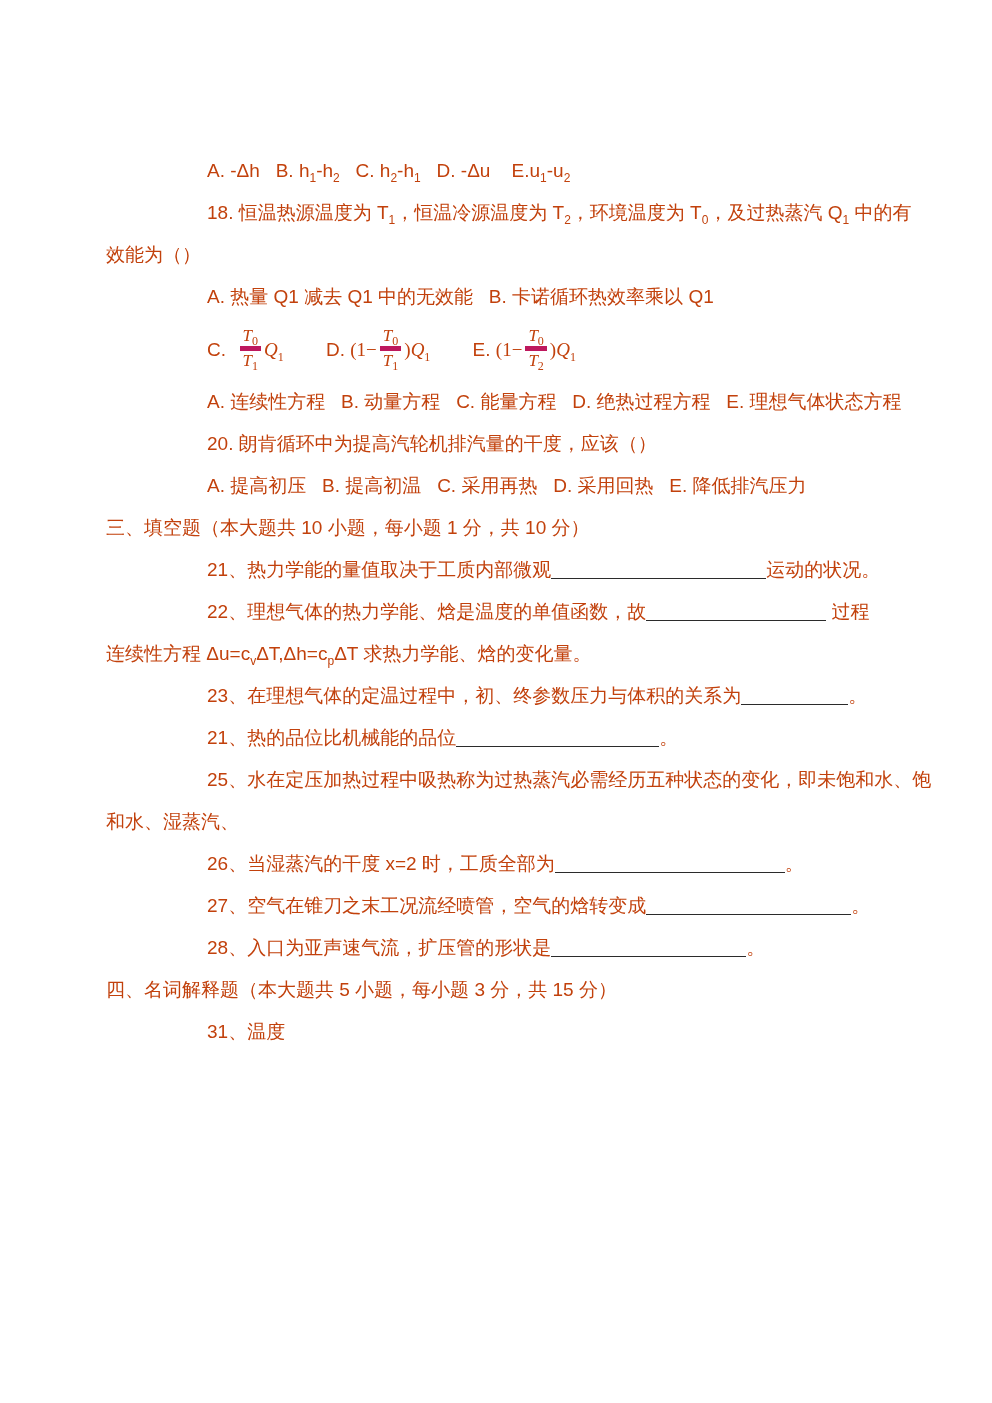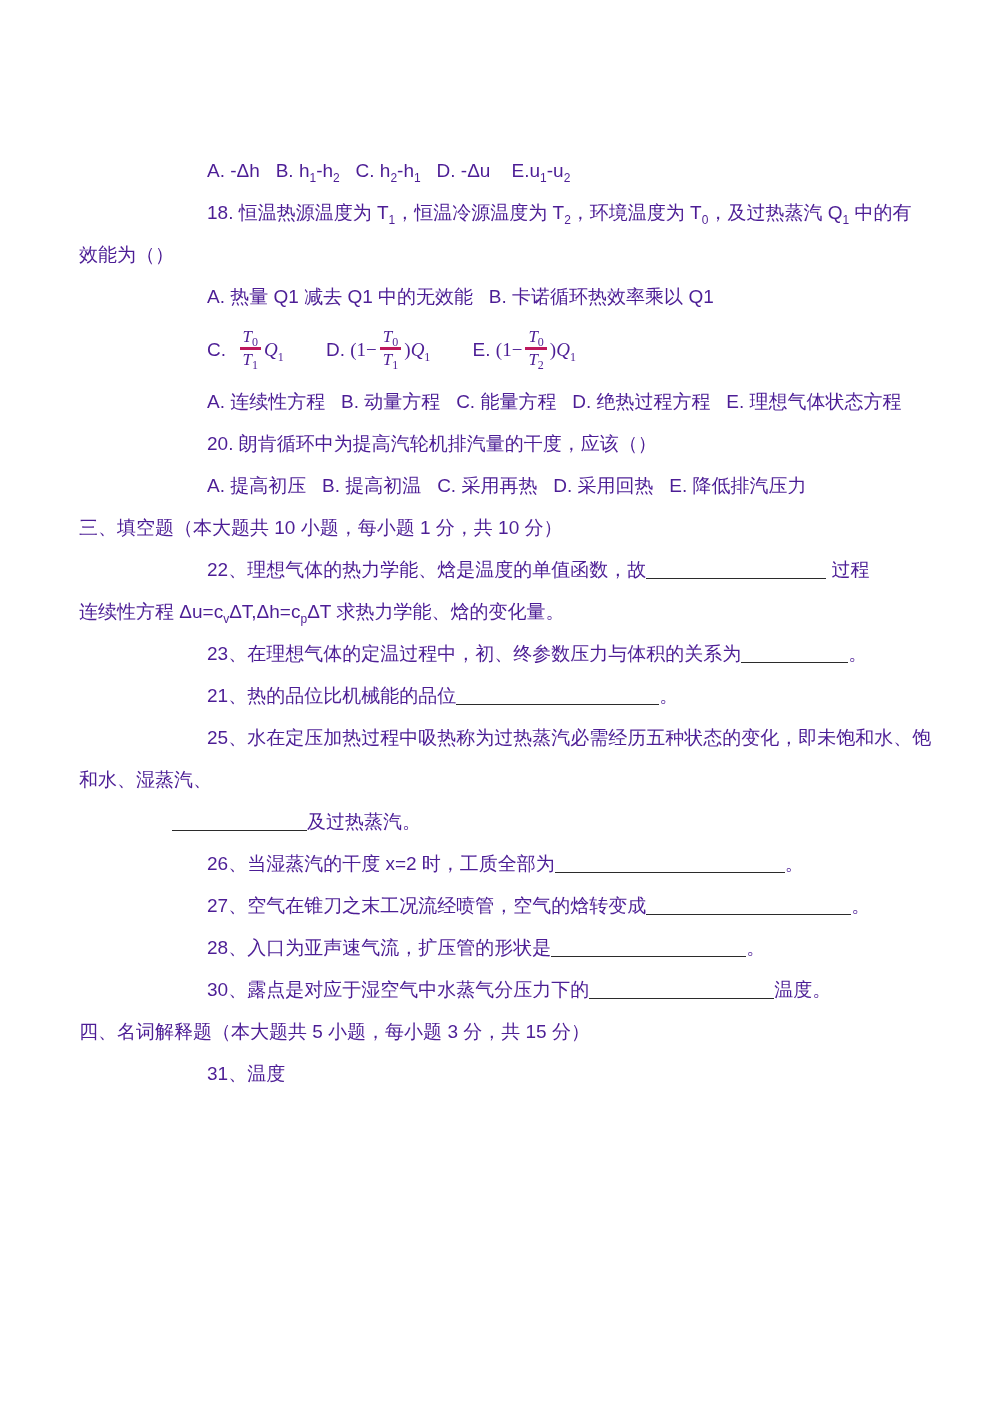--- a/index.html
+++ b/index.html
@@ -3,75 +3,74 @@
 <meta charset="utf-8">
 <style>
   html,body{margin:0;padding:0;background:#ffffff;}
   .page{
     position:relative;
     width:992px;
     height:1403px;
     background:#ffffff;
     overflow:hidden;
     font-family:"Liberation Sans",sans-serif;
-    color:#4c1d95;
+    color:#c2410c;
   }
   .doc{padding-top:150px;}
   .line{
     white-space:pre;
     font-size:19px;
     line-height:42px;
     height:42px;
   }
   .line.math{height:63px;line-height:63px;}
   .ml-i{margin-left:207px;}
-  .ml-l{margin-left:79px;}
+  .ml-l{margin-left:106px;}
   .ml-l2{margin-left:172px;}
   sub.seg-sub{font-size:12px;line-height:0;}
   .seg-blank{
     display:inline-block;
     height:0;
     border-bottom:1px solid #2b2b2b;
     vertical-align:-3px;
   }
   .seg-mt{font-family:"Liberation Serif",serif;font-size:19px;}
   .seg-mi{font-family:"Liberation Serif",serif;font-style:italic;font-size:19px;}
   sub.seg-msub{font-family:"Liberation Serif",serif;font-size:12px;line-height:0;}
   .seg-frac{
     display:inline-block;
     vertical-align:middle;
     text-align:center;
     margin:0 3px;
     transform:translateY(-2px);
   }
-  .seg-frac .n{display:block;border-bottom:3px solid #be185d;padding:0 3px;font-size:17px;line-height:20px;}
+  .seg-frac .n{display:block;border-bottom:5px solid #be185d;padding:0 3px;font-size:17px;line-height:20px;}
   .seg-frac .d{display:block;padding:0 3px;font-size:17px;line-height:20px;}
   .seg-frac .seg-mi,.seg-frac .seg-mt{font-size:17px;}
 </style>
 </head>
 <body>
 
 <div class="page">
   <div id="doc" class="doc">
       <div class="line ml-i"><span class="seg-text">A. -Δh   B. h</span><sub class="seg-sub">1</sub><span class="seg-text">-h</span><sub class="seg-sub">2</sub><span class="seg-text">   C. h</span><sub class="seg-sub">2</sub><span class="seg-text">-h</span><sub class="seg-sub">1</sub><span class="seg-text">   D. -Δu    E.u</span><sub class="seg-sub">1</sub><span class="seg-text">-u</span><sub class="seg-sub">2</sub></div>
       <div class="line ml-i"><span class="seg-text">18. 恒温热源温度为 T</span><sub class="seg-sub">1</sub><span class="seg-text">，恒温冷源温度为 T</span><sub class="seg-sub">2</sub><span class="seg-text">，环境温度为 T</span><sub class="seg-sub">0</sub><span class="seg-text">，及过热蒸汽 Q</span><sub class="seg-sub">1</sub><span class="seg-text"> 中的有</span></div>
       <div class="line ml-l"><span class="seg-text">效能为（）</span></div>
       <div class="line ml-i"><span class="seg-text">A. 热量 Q1 减去 Q1 中的无效能   B. 卡诺循环热效率乘以 Q1</span></div>
       <div class="line ml-i math"><span class="seg-text">C.  </span><span class="seg-frac"><span class="n"><span class="seg-mi">T</span><sub class="seg-msub">0</sub></span><span class="d"><span class="seg-mi">T</span><sub class="seg-msub">1</sub></span></span><span class="seg-mi">Q</span><sub class="seg-msub">1</sub><span class="seg-text">        D. </span><span class="seg-mt">(1−</span><span class="seg-frac"><span class="n"><span class="seg-mi">T</span><sub class="seg-msub">0</sub></span><span class="d"><span class="seg-mi">T</span><sub class="seg-msub">1</sub></span></span><span class="seg-mt">)</span><span class="seg-mi">Q</span><sub class="seg-msub">1</sub><span class="seg-text">        E. </span><span class="seg-mt">(1−</span><span class="seg-frac"><span class="n"><span class="seg-mi">T</span><sub class="seg-msub">0</sub></span><span class="d"><span class="seg-mi">T</span><sub class="seg-msub">2</sub></span></span><span class="seg-mt">)</span><span class="seg-mi">Q</span><sub class="seg-msub">1</sub></div>
       <div class="line ml-i"><span class="seg-text">A. 连续性方程   B. 动量方程   C. 能量方程   D. 绝热过程方程   E. 理想气体状态方程</span></div>
       <div class="line ml-i"><span class="seg-text">20. 朗肯循环中为提高汽轮机排汽量的干度，应该（）</span></div>
       <div class="line ml-i"><span class="seg-text">A. 提高初压   B. 提高初温   C. 采用再热   D. 采用回热   E. 降低排汽压力</span></div>
       <div class="line ml-l"><span class="seg-text">三、填空题（本大题共 10 小题，每小题 1 分，共 10 分）</span></div>
+      <div class="line ml-i"><span class="seg-text">21、热力学能的量值取决于工质内部微观</span><span class="seg-blank" style="width: 215px;"></span><span class="seg-text">运动的状况。</span></div>
       <div class="line ml-i"><span class="seg-text">22、理想气体的热力学能、焓是温度的单值函数，故</span><span class="seg-blank" style="width: 180px;"></span><span class="seg-text"> 过程</span></div>
       <div class="line ml-l"><span class="seg-text">连续性方程 Δu=c</span><sub class="seg-sub">v</sub><span class="seg-text">ΔT,Δh=c</span><sub class="seg-sub">p</sub><span class="seg-text">ΔT 求热力学能、焓的变化量。</span></div>
       <div class="line ml-i"><span class="seg-text">23、在理想气体的定温过程中，初、终参数压力与体积的关系为</span><span class="seg-blank" style="width: 107px;"></span><span class="seg-text">。</span></div>
       <div class="line ml-i"><span class="seg-text">21、热的品位比机械能的品位</span><span class="seg-blank" style="width: 203px;"></span><span class="seg-text">。</span></div>
       <div class="line ml-i"><span class="seg-text">25、水在定压加热过程中吸热称为过热蒸汽必需经历五种状态的变化，即未饱和水、饱</span></div>
       <div class="line ml-l"><span class="seg-text">和水、湿蒸汽、</span></div>
-      <div class="line ml-l2"><span class="seg-blank" style="width: 135px;"></span><span class="seg-text">及过热蒸汽。</span></div>
       <div class="line ml-i"><span class="seg-text">26、当湿蒸汽的干度 x=2 时，工质全部为</span><span class="seg-blank" style="width: 230px;"></span><span class="seg-text">。</span></div>
       <div class="line ml-i"><span class="seg-text">27、空气在锥刀之末工况流经喷管，空气的焓转变成</span><span class="seg-blank" style="width: 205px;"></span><span class="seg-text">。</span></div>
       <div class="line ml-i"><span class="seg-text">28、入口为亚声速气流，扩压管的形状是</span><span class="seg-blank" style="width: 195px;"></span><span class="seg-text">。</span></div>
-      <div class="line ml-i"><span class="seg-text">30、露点是对应于湿空气中水蒸气分压力下的</span><span class="seg-blank" style="width: 185px;"></span><span class="seg-text">温度。</span></div>
       <div class="line ml-l"><span class="seg-text">四、名词解释题（本大题共 5 小题，每小题 3 分，共 15 分）</span></div>
       <div class="line ml-i"><span class="seg-text">31、温度</span></div>
     </div>
 </div>
 
 </body></html>

